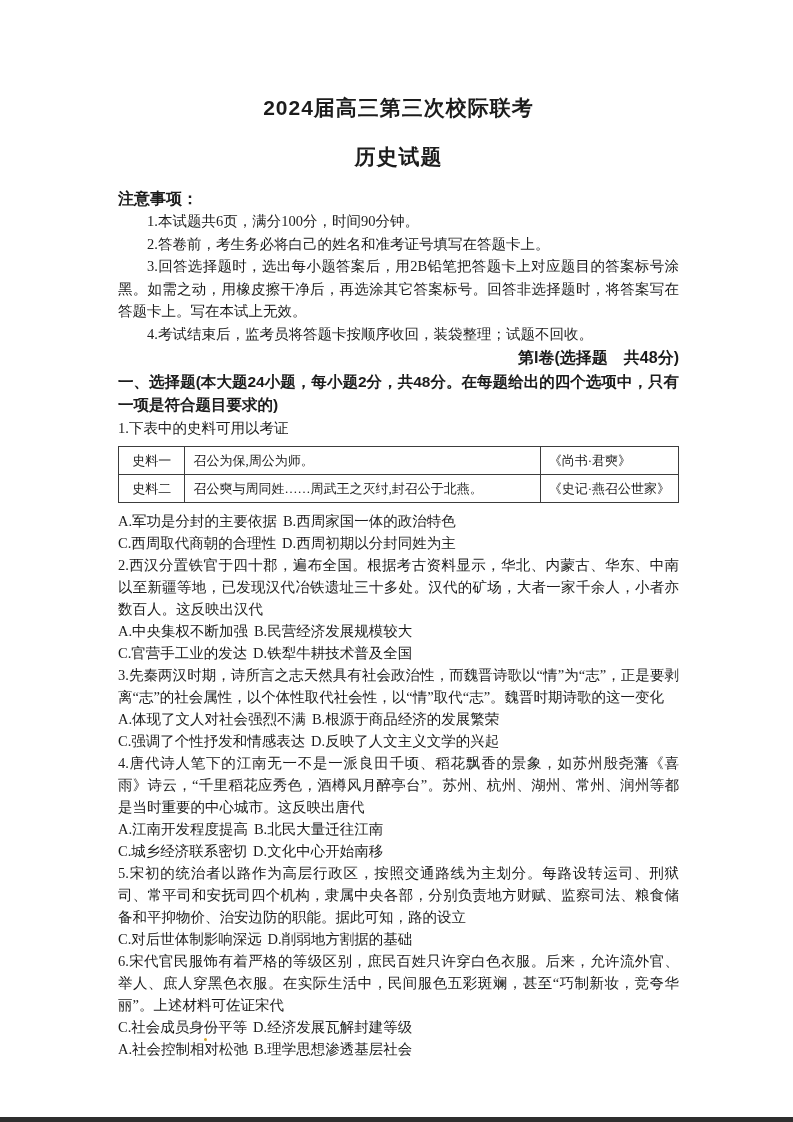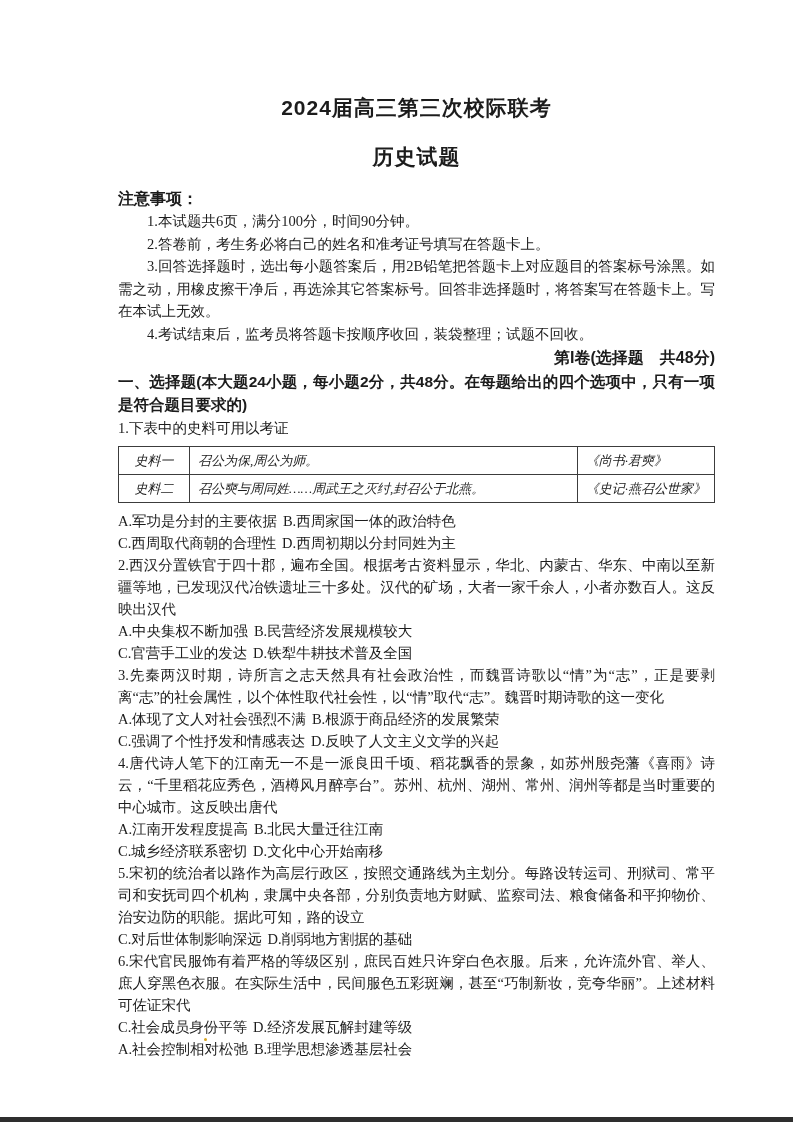--- a/index.html
+++ b/index.html
@@ -4,21 +4,21 @@
 <style>
   html, body { margin: 0; padding: 0; }
   body {
     width: 793px; height: 1122px;
     background: #ffffff;
     color: #1c1c1c;
     font-family: "Liberation Serif", "DejaVu Serif", serif;
     overflow: hidden;
     position: relative;
   }
-  .page { padding: 94px 78px 0 118px; }
+  .page { padding: 94px 114px 0 118px; }
 
   .doc-title, .doc-subtitle {
     text-align: center;
     font-family: "Liberation Sans", "DejaVu Sans", sans-serif;
     font-weight: bold;
     font-size: 21px;
     margin: 0 0 21px 0;
     letter-spacing: 1px;
   }
   .doc-subtitle { margin-bottom: 16px; }
@@ -69,21 +69,20 @@
     border-collapse: collapse;
     width: 100%;
     margin: 7px 0 7px 0;
     font-size: 13px;
   }
   table.source td {
     border: 1.5px solid #3c3c3c;
     padding: 5px 8px;
     line-height: 17px;
     vertical-align: middle;
-    font-style: italic;
   }
   table.source td.c-label { width: 12%; text-align: center; white-space: nowrap; }
   table.source td.c-text  { width: 67%; }
   table.source td.c-src   { width: 21%; white-space: nowrap; }
 
   .scan-speck {
     position: absolute; left: 204px; top: 1038px;
     width: 3px; height: 3px; border-radius: 50%;
     background: #d9a520;
   }

